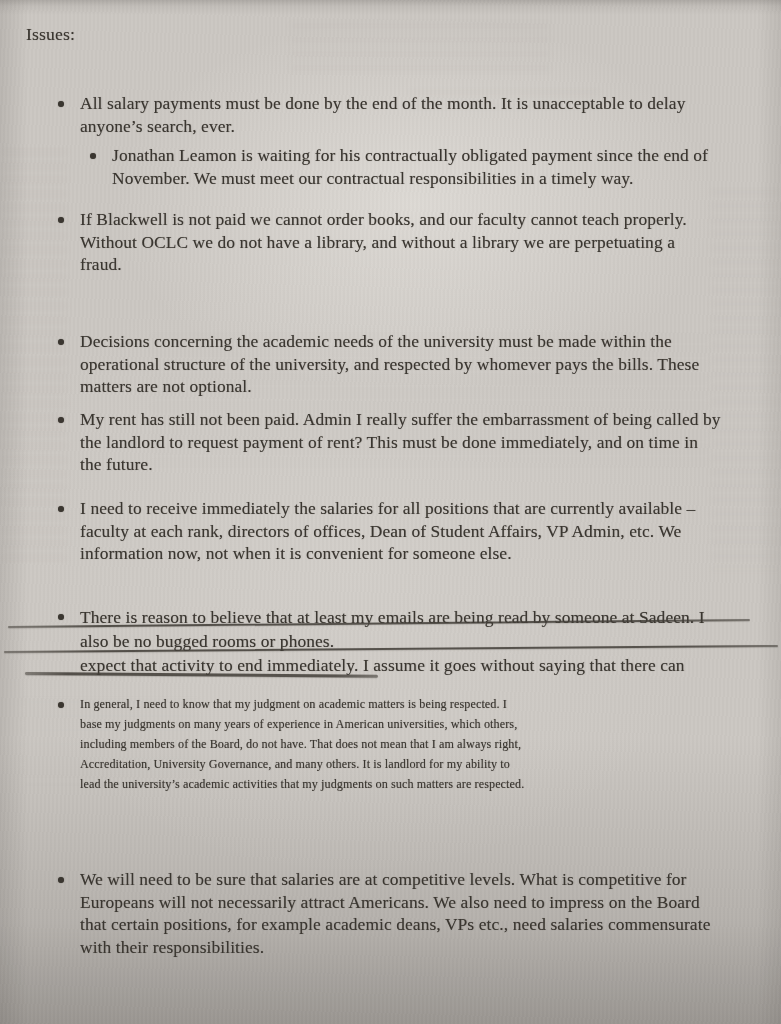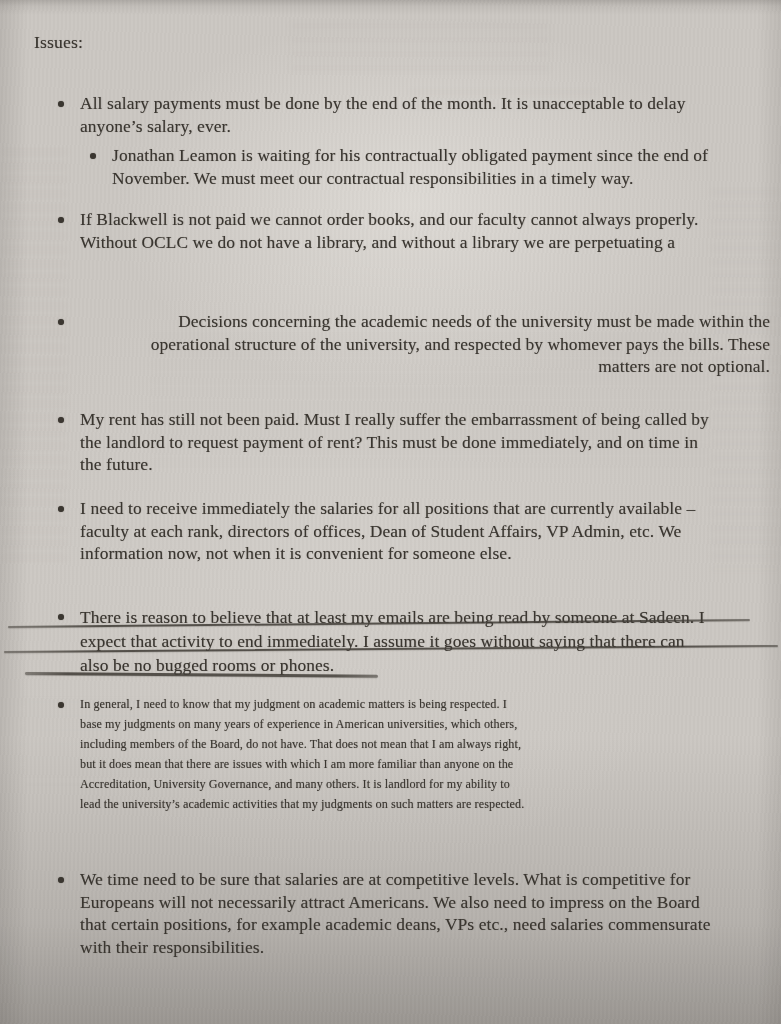--- a/index.html
+++ b/index.html
@@ -26,21 +26,21 @@
       
       linear-gradient(180deg, rgba(0,0,0,0) 72%, rgba(94,90,86,0.20) 90%, rgba(80,76,72,0.40) 100%),
       
       linear-gradient(90deg, rgba(118,114,110,0.20), rgba(118,114,110,0) 28px),
       linear-gradient(270deg, rgba(118,114,110,0.16), rgba(118,114,110,0) 24px);
   }
   .title {
     position: absolute;
     left: 22px;
     top: 20px;
-    margin: 12px;
+    margin: 4px;
     font-size: 17.5px;
     font-weight: normal;
     letter-spacing: 0.2px;
     text-shadow: 0.3px 0.3px 0.8px rgba(58,54,48,0.45);
   }
   ul.issues {
     margin: 0;
     padding: 0;
     list-style: none;
   }
@@ -105,68 +105,68 @@
 </head>
 <body>
 
 <div class="page">
   <h1 class="title">Issues:</h1>
 
   <ul class="issues" id="issues-list">
       <li class="bullet" style="top: 93px;">
         <span class="dot"></span>
         <div class="text-line">All salary payments must be done by the end of the month. It is unacceptable to delay</div>
-        <div class="text-line">anyone’s salary, ever.</div>
+        <div class="text-line">anyone’s search, ever.</div>
       </li>
       <li class="bullet" style="top: 145px; margin-left: 32px;">
         <span class="dot"></span>
         <div class="text-line">Jonathan Leamon is waiting for his contractually obligated payment since the end of</div>
         <div class="text-line">November. We must meet our contractual responsibilities in a timely way.</div>
       </li>
       <li class="bullet" style="top: 209px;">
         <span class="dot"></span>
-        <div class="text-line">If Blackwell is not paid we cannot order books, and our faculty cannot always properly.</div>
+        <div class="text-line">If Blackwell is not paid we cannot order books, and our faculty cannot teach properly.</div>
         <div class="text-line">Without OCLC we do not have a library, and without a library we are perpetuating a</div>
+        <div class="text-line">fraud.</div>
       </li>
-      <li class="bullet" style="top: 311px; text-align: right;">
+      <li class="bullet" style="top: 331px;">
         <span class="dot"></span>
         <div class="text-line">Decisions concerning the academic needs of the university must be made within the</div>
         <div class="text-line">operational structure of the university, and respected by whomever pays the bills. These</div>
         <div class="text-line">matters are not optional.</div>
       </li>
       <li class="bullet" style="top: 409px;">
         <span class="dot"></span>
-        <div class="text-line">My rent has still not been paid. Must I really suffer the embarrassment of being called by</div>
+        <div class="text-line">My rent has still not been paid. Admin I really suffer the embarrassment of being called by</div>
         <div class="text-line">the landlord to request payment of rent? This must be done immediately, and on time in</div>
         <div class="text-line">the future.</div>
       </li>
       <li class="bullet" style="top: 498px;">
         <span class="dot"></span>
         <div class="text-line">I need to receive immediately the salaries for all positions that are currently available –</div>
         <div class="text-line">faculty at each rank, directors of offices, Dean of Student Affairs, VP Admin, etc. We</div>
         <div class="text-line">information now, not when it is convenient for someone else.</div>
       </li>
       <li class="bullet underlined" style="top: 606px;">
         <span class="dot"></span>
         <div class="text-line">There is reason to believe that at least my emails are being read by someone at Sadeen. I</div>
+        <div class="text-line">also be no bugged rooms or phones.</div>
         <div class="text-line">expect that activity to end immediately. I assume it goes without saying that there can</div>
-        <div class="text-line">also be no bugged rooms or phones.</div>
       </li>
       <li class="bullet tight" style="top: 694px;">
         <span class="dot"></span>
         <div class="text-line">In general, I need to know that my judgment on academic matters is being respected. I</div>
         <div class="text-line">base my judgments on many years of experience in American universities, which others,</div>
         <div class="text-line">including members of the Board, do not have. That does not mean that I am always right,</div>
-        <div class="text-line">but it does mean that there are issues with which I am more familiar than anyone on the</div>
         <div class="text-line">Accreditation, University Governance, and many others. It is landlord for my ability to</div>
         <div class="text-line">lead the university’s academic activities that my judgments on such matters are respected.</div>
       </li>
       <li class="bullet" style="top: 869px;">
         <span class="dot"></span>
-        <div class="text-line">We time need to be sure that salaries are at competitive levels. What is competitive for</div>
+        <div class="text-line">We will need to be sure that salaries are at competitive levels. What is competitive for</div>
         <div class="text-line">Europeans will not necessarily attract Americans. We also need to impress on the Board</div>
         <div class="text-line">that certain positions, for example academic deans, VPs etc., need salaries commensurate</div>
         <div class="text-line">with their responsibilities.</div>
       </li>
     </ul>
 
   <div class="pen pen-1"></div>
   <div class="pen pen-2"></div>
   <div class="pen pen-3"></div>
 

